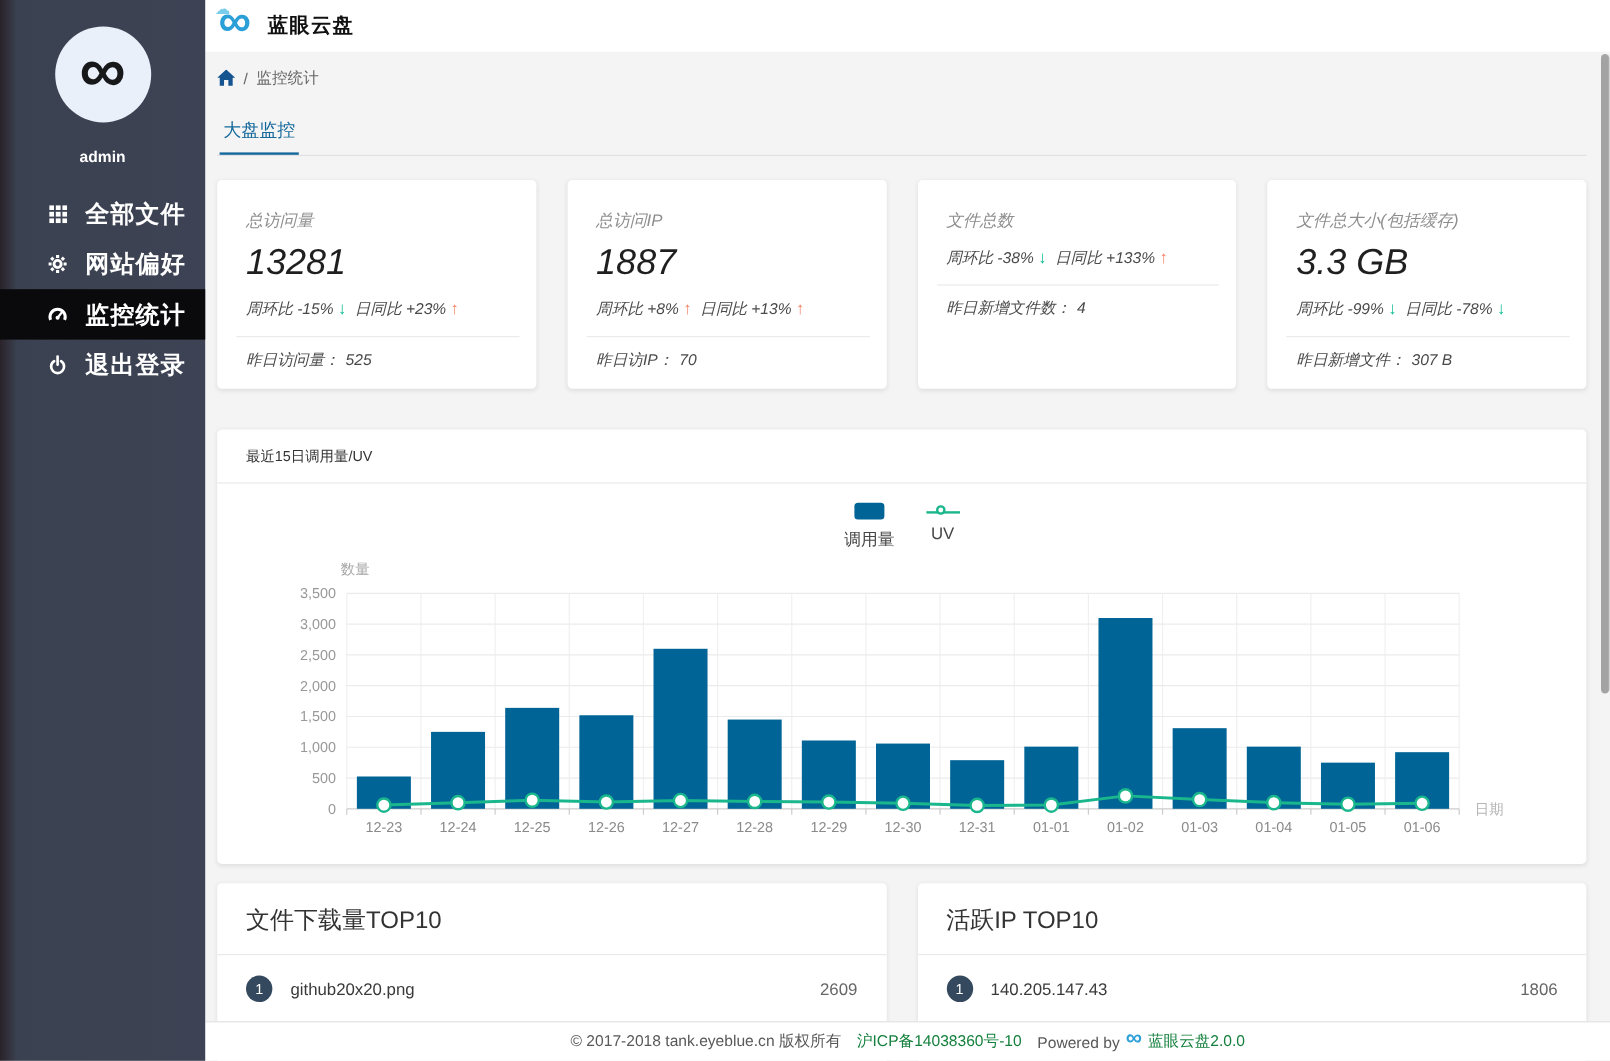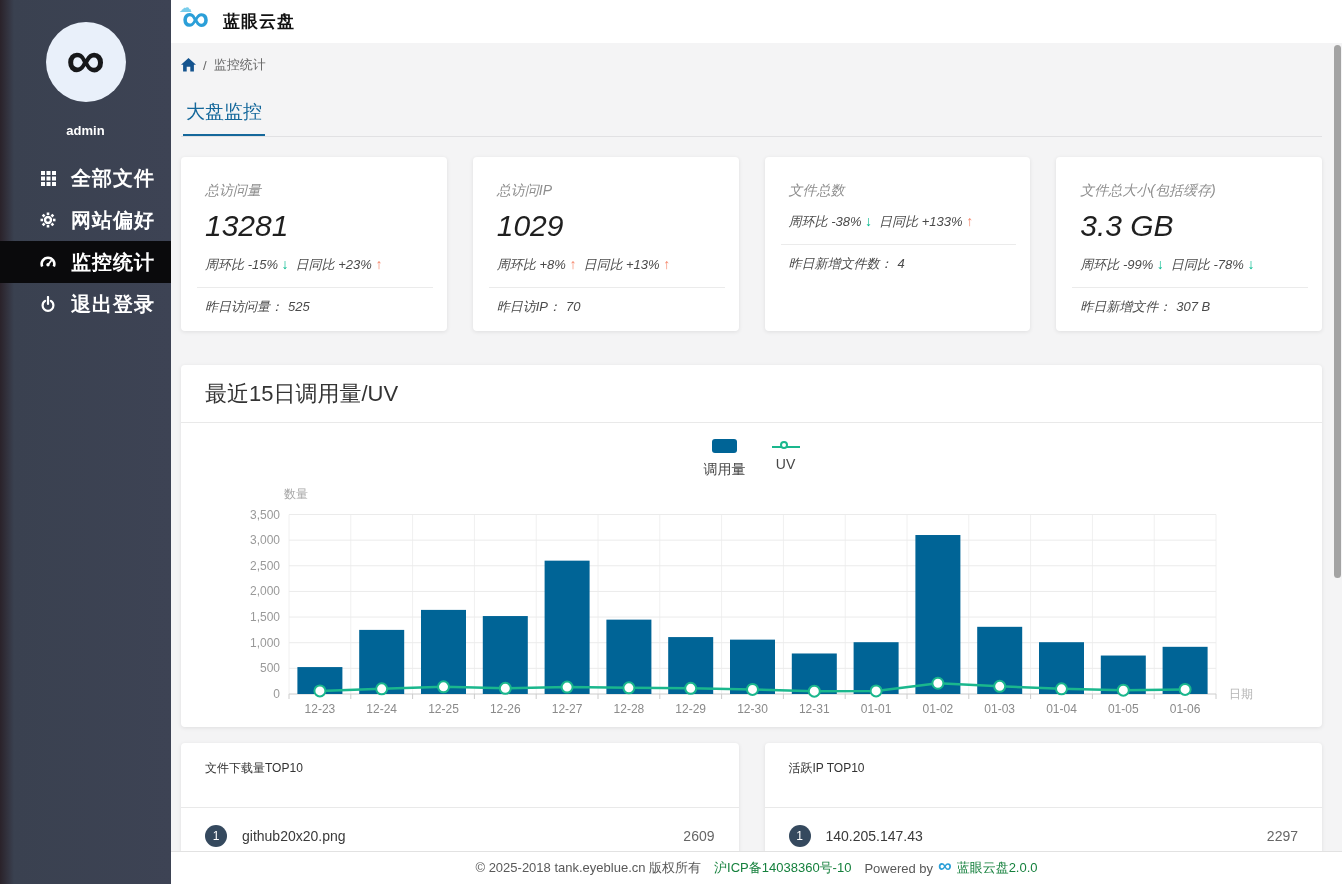--- a/index.html
+++ b/index.html
@@ -25,54 +25,54 @@
   .header { height:43px; background:#fff; display:flex; align-items:center; padding-left:11px; }
   .logo-infinity { font-size:38px; font-weight:bold; color:#2b9fd8; line-height:1;
     position:relative; transform:translateY(-4px); }
   .logo-cloud { position:absolute; left:-3px; top:2px; font-size:13px; color:#79cdeb; }
   .header-title { font-size:17px; font-weight:bold; color:#111; margin-left:14px; letter-spacing:1px; }
 
   .content { position:relative; height:841px; padding:0 20px 0 10px; overflow:hidden; }
 
   .breadcrumb { padding-top:13px; display:flex; align-items:center; gap:7px; font-size:13px; color:#666; }
   .tabs-row { margin-top:25px; border-bottom:1px solid #e1e1e3; }
-  .tab { display:inline-block; color:#15689b; font-size:19px; padding:0 3px 9px; margin-left:2px;
+  .tab { display:inline-block; color:#15689b; font-size:15px; padding:0 3px 9px; margin-left:2px;
     border-bottom:2px solid #15689b; cursor:pointer;text-align:center; }
 
   
   .cards-row { margin-top:20px; display:flex; gap:26px;font-style:italic; }
   .stat-card { flex:1; background:#fff; border-radius:4px; box-shadow:0 1px 4px rgba(0,0,0,.09);
     height:174px; padding:25px 24px 14px; }
   .sc-title { font-size:14px; color:#8e8e8e; }
   .sc-value { font-size:30px; color:#1f1f1f; margin-top:9px; }
   .sc-trends { margin-top:13px; font-size:13px; color:#4a4a4a; display:flex; gap:7px; white-space:nowrap; }
   .arrow { font-weight:bold; font-size:14px; }
   .arrow.up { color:#f5876c; } .arrow.down { color:#00b98d; }
   .sc-divider { border-top:1px solid #ebebeb; margin:13px -10px 10px -8px; }
   .sc-footer { font-size:13px; color:#4a4a4a; }
   .sc-footer .fv { margin-left:5px; }
 
   
   .chart-card { margin-top:34px; background:#fff; border-radius:4px; box-shadow:0 1px 4px rgba(0,0,0,.09);
     height:362px; overflow:hidden; }
-  .chart-head { padding:14px 24px 13px; font-size:22px; color:#333; border-bottom:1px solid #e9e9e9; }
+  .chart-head { padding:14px 24px 13px; font-size:12px; color:#333; border-bottom:1px solid #e9e9e9; }
   .legend { display:flex; justify-content:center; align-items:center; gap:26px; margin-top:16px;
     font-size:14px; color:#464646; }
   .legend-item { display:flex; align-items:center; gap:8px; cursor:pointer;flex-direction:column; }
   .lg-bar { width:25px; height:14px; border-radius:3px; background:#006496; }
   .lg-line { width:28px; height:2px; background:#1ab78d; position:relative; }
   .lg-dot { position:absolute; left:8px; top:-5px; width:8px; height:8px; border-radius:50%;
     background:#fff; border:2px solid #1ab78d; }
   .chart-svg-wrap { margin-top:4px; }
   svg text { font-family:"Liberation Sans","DejaVu Sans",sans-serif; }
 
   
   .lists-row { margin-top:16px; display:flex; gap:26px; }
   .panel { flex:1; background:#fff; border-radius:4px 4px 0 0; box-shadow:0 1px 4px rgba(0,0,0,.09); height:170px; }
-  .panel-head { padding:17px 24px 30px; font-size:12px; color:#333; border-bottom:1px solid #e9e9e9; }
+  .panel-head { padding:17px 24px 15px; font-size:20px; color:#333; border-bottom:1px solid #e9e9e9; }
   .panel-row { display:flex; align-items:center; padding:17px 24px; }
   .rank-badge { width:22px; height:22px; border-radius:50%; background:#35495e; color:#fff;
     font-size:12px; display:flex; align-items:center; justify-content:center; flex:none; }
   .row-label { margin-left:15px; font-size:14px; color:#3a3a3a; }
   .row-value { margin-left:auto; font-size:14px; color:#666; }
 
   
   .footer { position:absolute; left:0; right:0; bottom:0; height:33px; background:#fff;
     border-top:1px solid #e2e2e2; display:flex; align-items:center; justify-content:center;
     gap:13px; font-size:13px; color:#595959; z-index:5; }
@@ -180,21 +180,21 @@
     <div class="sc-trends">
       <span class="trend"><span>周环比</span> <span>-15%</span> <span class="arrow down">↓</span></span>
       <span class="trend"><span>日同比</span> <span>+23%</span> <span class="arrow up">↑</span></span>
     </div>
     <div class="sc-divider"></div>
     <div class="sc-footer"><span>昨日访问量：</span><span class="fv">525</span></div>
   </div>
 
   <div class="stat-card">
     <div class="sc-title">总访问IP</div>
-    <div class="sc-value">1029</div>
+    <div class="sc-value">1887</div>
     <div class="sc-trends">
       <span class="trend"><span>周环比</span> <span>+8%</span> <span class="arrow up">↑</span></span>
       <span class="trend"><span>日同比</span> <span>+13%</span> <span class="arrow up">↑</span></span>
     </div>
     <div class="sc-divider"></div>
     <div class="sc-footer"><span>昨日访IP：</span><span class="fv">70</span></div>
   </div>
 
   <div class="stat-card">
     <div class="sc-title">文件总数</div>
@@ -342,28 +342,28 @@
     <span class="row-value">2609</span>
   </div>
 </div>
       </div>
       <div class="panel">
         <div class="panel-head">活跃IP TOP10</div>
         <div>
   <div class="panel-row">
     <span class="rank-badge">1</span>
     <span class="row-label">140.205.147.43</span>
-    <span class="row-value">2297</span>
+    <span class="row-value">1806</span>
   </div>
 </div>
       </div>
     </div>
 
     <div class="footer">
-      <span>© 2025-2018 tank.eyeblue.cn 版权所有</span>
+      <span>© 2017-2018 tank.eyeblue.cn 版权所有</span>
       <a>沪ICP备14038360号-10</a>
       <span class="powered">
         <span>Powered by</span>
         <span class="footer-logo">∞</span>
         <a>蓝眼云盘2.0.0</a>
       </span>
     </div>
 
   </div>
 </div>

